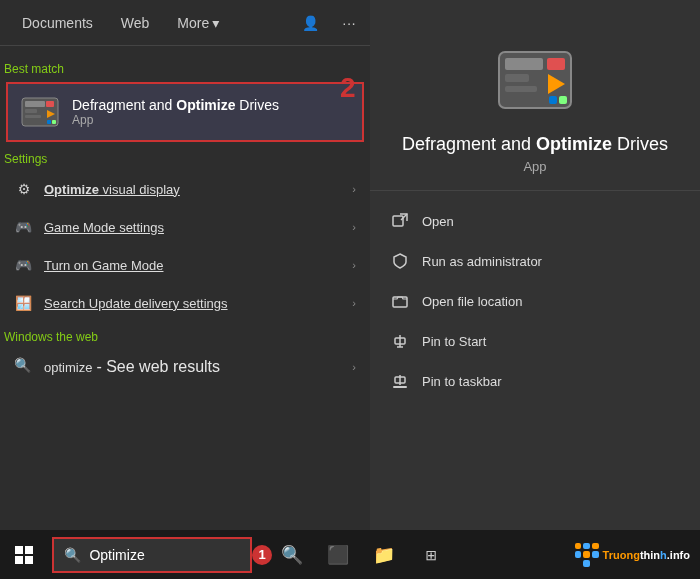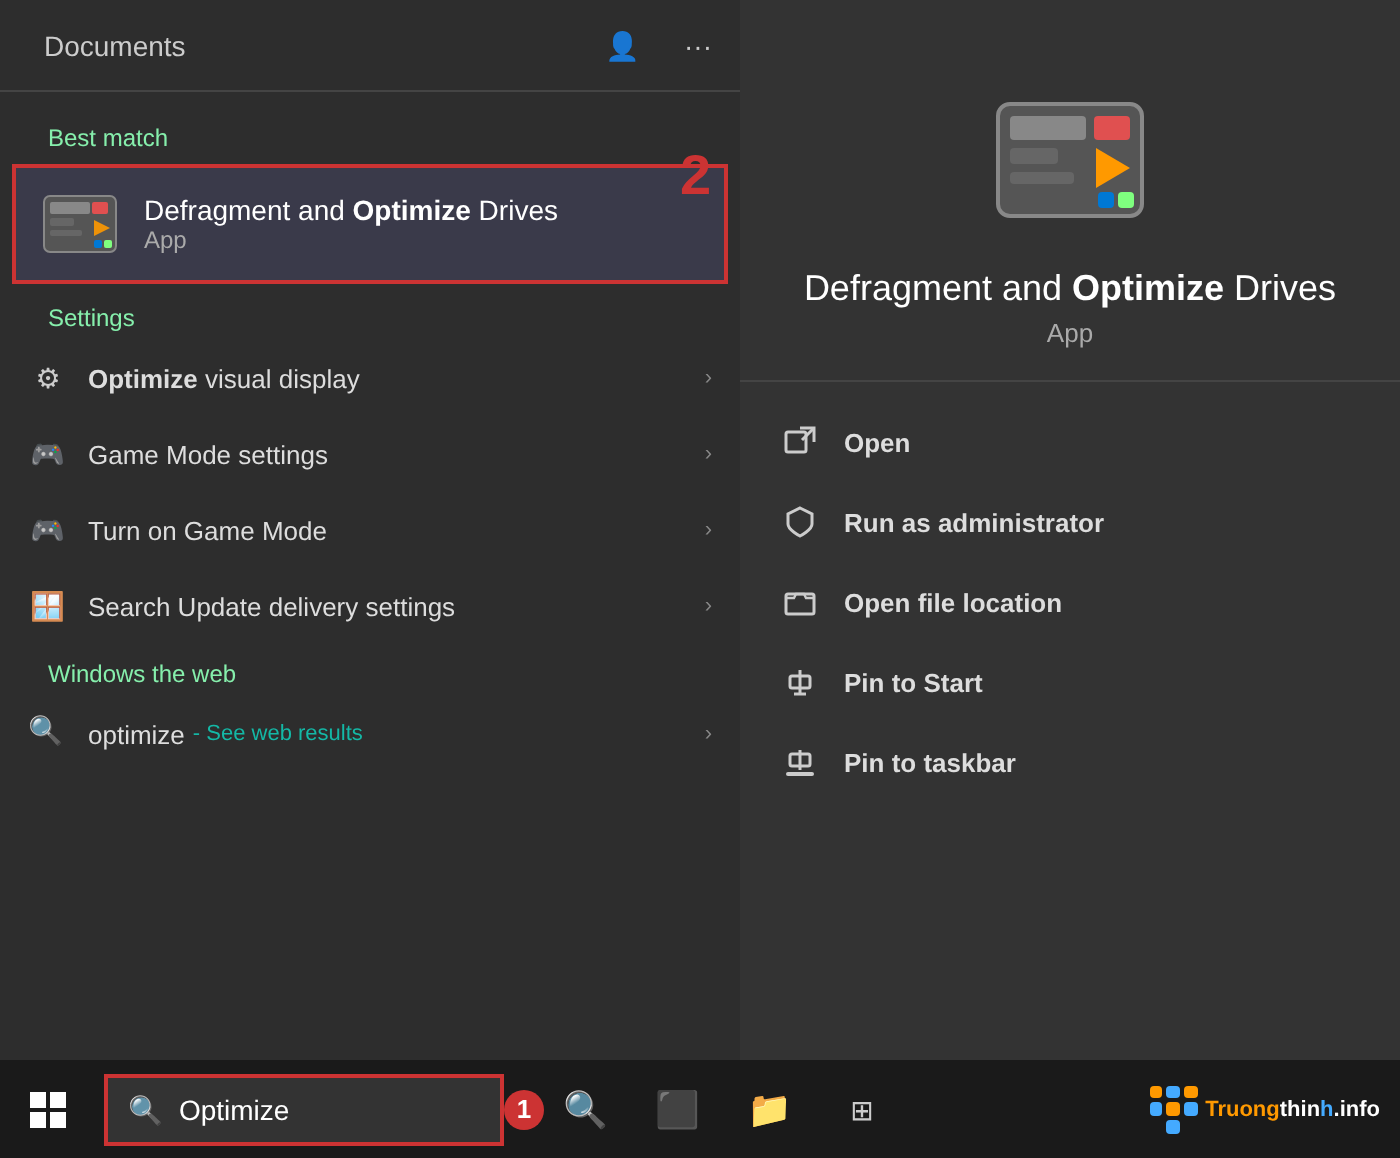--- a/index.html
+++ b/index.html
@@ -77,23 +77,23 @@
     }
 
     
     .menu-content {
       flex: 1;
       overflow-y: auto;
       padding: 8px 0;
     }
 
     .section-label {
-      color: #86efac;
+      color: #84cc16;
       font-size: 12px;
-      padding: 8px 24px 4px;
+      padding: 8px 4px 4px;
       text-transform: none;
     }
 
     
     .best-match-item {
       display: flex;
       align-items: center;
       padding: 8px 12px;
       background: #3a3a4a;
       border: 2px solid #cc3333;
@@ -138,20 +138,21 @@
       margin-right: 10px;
       flex-shrink: 0;
       display: flex;
       align-items: center;
       justify-content: center;
       color: #ccc;
       font-size: 14px;
     }
     .menu-item .item-text {
       flex: 1;
+      text-decoration: underline;
     }
     .menu-item .item-text .highlight {
       font-weight: bold;
     }
     .menu-item .chevron {
       color: #888;
       font-size: 11px;
     }
 
     
@@ -164,22 +165,22 @@
       cursor: pointer;
     }
     .web-search-item .search-icon {
       width: 20px;
       height: 20px;
       margin-right: 10px;
       color: #ccc;
       font-size: 14px;
     }
     .web-search-item .see-web {
-      color: #14b8a6;
-      font-size: 11px;
+      color: #e5e5e5;
+      font-size: 16px;
       margin-left: 4px;
     }
     .web-search-item .chevron {
       margin-left: auto;
       color: #888;
       font-size: 11px;
     }
 
     
     .right-panel {
@@ -219,21 +220,20 @@
       font-weight: bold;
     }
     .app-detail-type {
       color: #aaa;
       font-size: 13px;
     }
 
     
     .action-list {
       padding: 10px 0;
-      font-weight: bold;
     }
 
     .action-item {
       display: flex;
       align-items: center;
       padding: 10px 20px;
       color: #ddd;
       font-size: 13px;
       cursor: pointer;
     }
@@ -379,20 +379,25 @@
   </style>
 </head>
 <body>
 
 <div class="screen">
 
   <div class="start-menu">
 
     <div class="tab-bar">
       <div class="tab-item">Documents</div>
+      <div class="tab-item">Web</div>
+      <div class="tab-more">
+        <span>More</span>
+        <span>▾</span>
+      </div>
       <div class="tab-bar-right">
         <span>👤</span>
         <span>···</span>
       </div>
     </div>
 
     <div class="menu-content">
 
       <div class="section-label">Best match</div>
       <div class="best-match-item">

